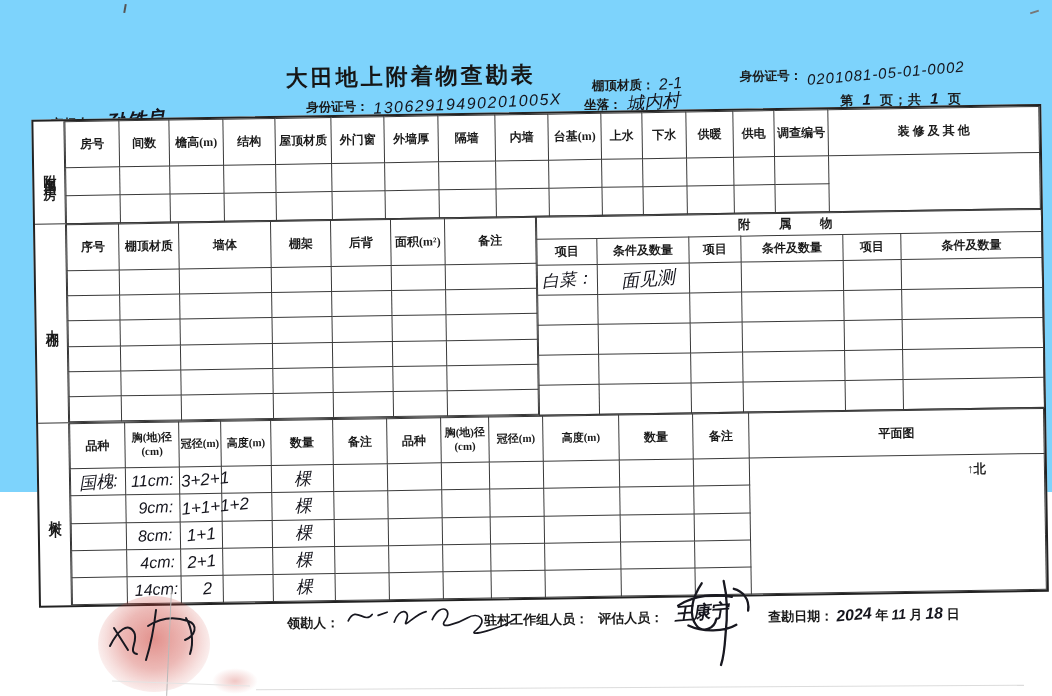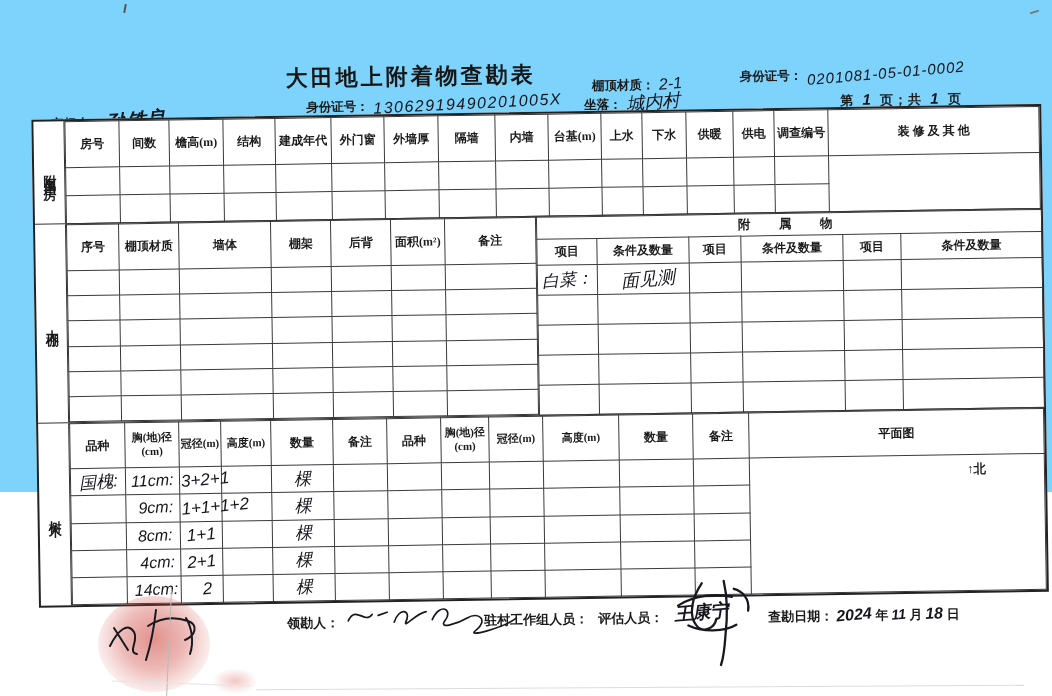--- a/index.html
+++ b/index.html
@@ -120,21 +120,21 @@
               <col style="width:41px">
               <col style="width:54px">
               <col>
           </colgroup>
           <tbody>
               <tr style="height:46px">
             <th>房号</th>
             <th>间数</th>
             <th>檐高(m)</th>
             <th>结构</th>
-            <th>建成年代</th>
+            <th>屋顶材质</th>
             <th>外门窗</th>
             <th>外墙厚</th>
             <th>隔墙</th>
             <th>内墙</th>
             <th>台基(m)</th>
             <th>上水</th>
             <th>下水</th>
             <th>供暖</th>
             <th>供电</th>
             <th>调查编号</th>

